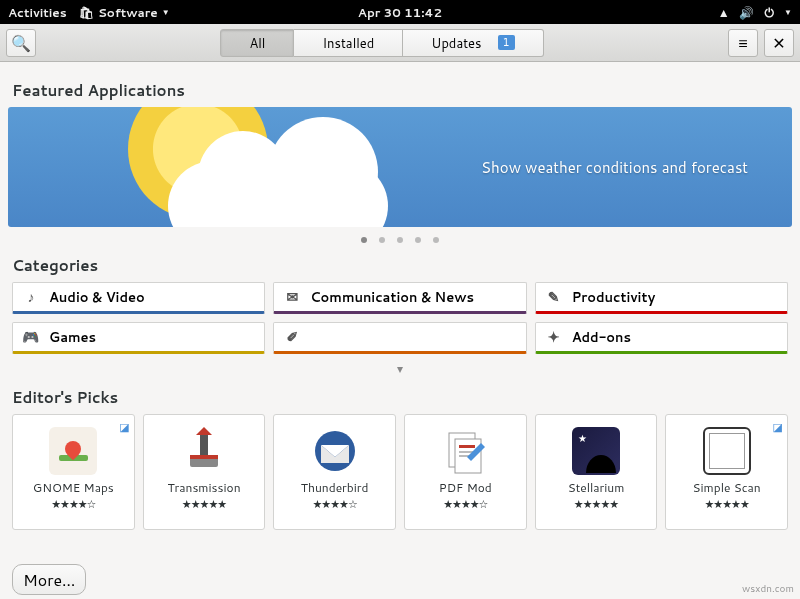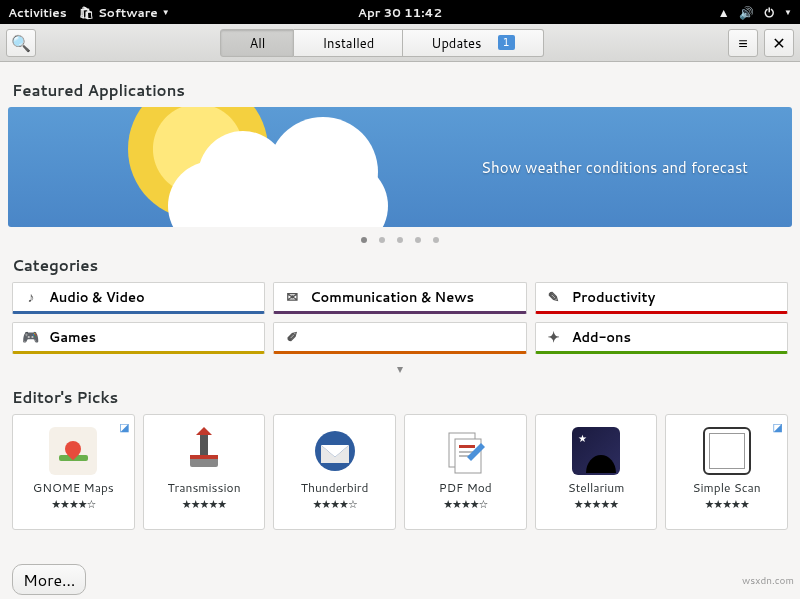--- a/index.html
+++ b/index.html
@@ -67,21 +67,21 @@
 .ico-scan::after { content:""; position:absolute; left:4px; top:4px; right:4px; bottom:4px; border:1px solid #999; }
 
 
 .rec-row { display: flex; align-items: center; justify-content: space-between; padding: 0 4px; }
 .more-btn { font-size: 16px; padding: 3px 10px; background: linear-gradient(#fafafa,#ededec); border: 1px solid #b6b6b3; border-radius: 10px; margin-top: 34px; }
 .rec-cards { display: grid; grid-template-columns: repeat(6,1fr); gap: 8px; padding: 4px 4px 0; }
 .rec-card { background: #fff; border: 1px solid #d3d3d1; border-radius: 3px; height: 30px; position: relative; overflow:hidden; }
 .rec-card .flag { position: absolute; top: 2px; right: 4px; color: #4a90d9; font-size: 11px; }
 .rec-card .mini { position:absolute; left:50%; top:4px; transform:translateX(-50%); width:34px; height:34px; }
 
-.watermark { position: absolute; right: 6px; bottom: 12px; font-size: 10px; color: #999; }
+.watermark { position: absolute; right: 6px; bottom: 4px; font-size: 10px; color: #999; }
 </style>
 </head>
 <body>
 
 <div class="top-bar">
   <div class="left">
     <span class="tb-item">Activities</span>
     <span class="tb-item">
       <span>🛍</span>
       <span>Software</span>

